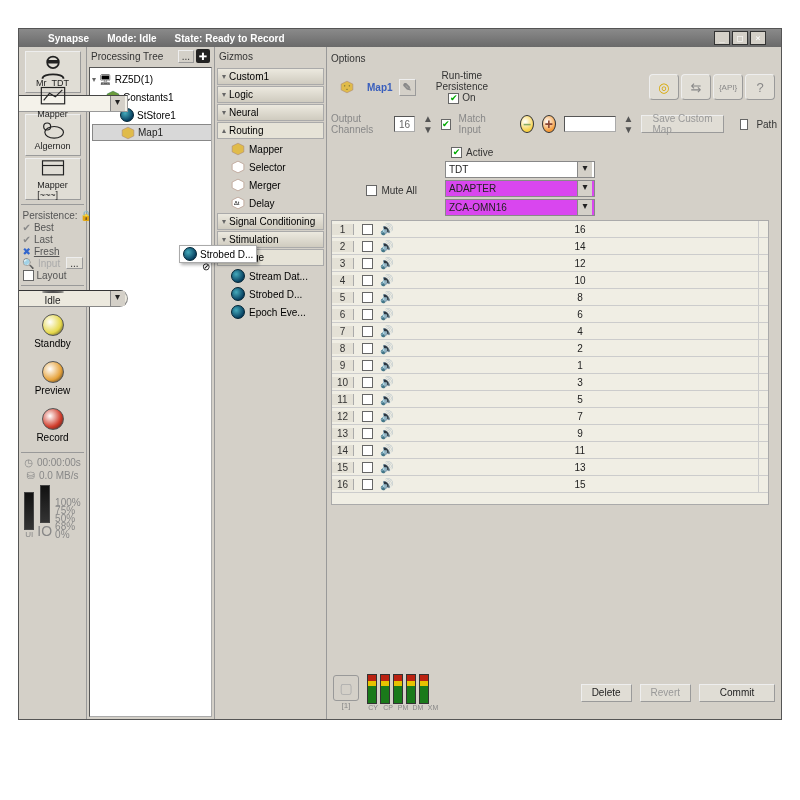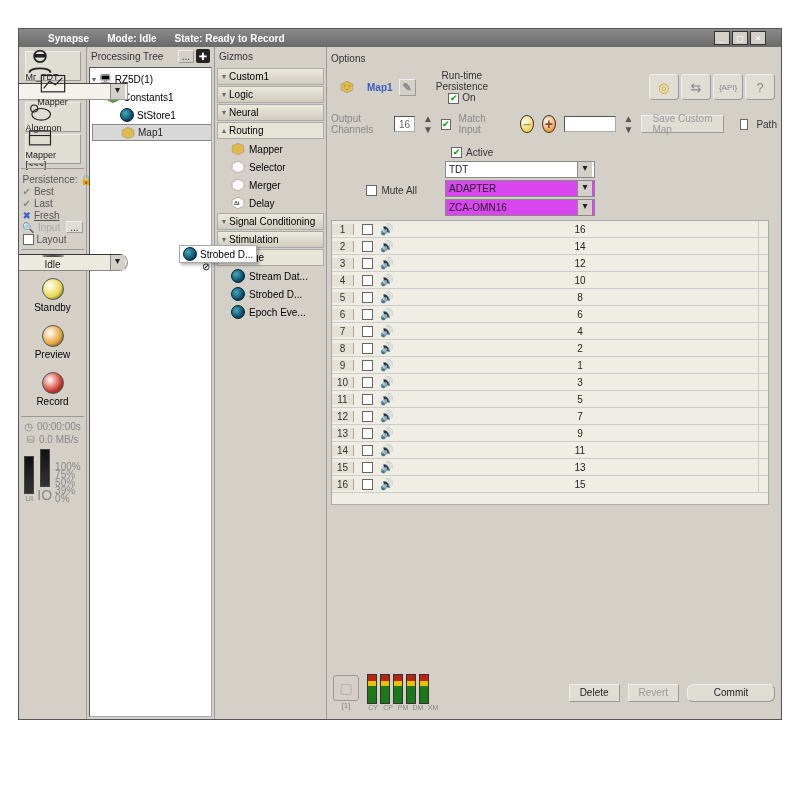--- a/index.html
+++ b/index.html
@@ -12,21 +12,21 @@
 .titlebar .wbtn { width: 16px; height: 14px; background: #d4d0c8; border: 1px solid #333; margin-left: 2px; display: flex; align-items: center; justify-content: center; font-size: 9px; font-family: monospace; cursor: pointer; }
 .titlebar span { margin-right: 18px; font-weight: bold; }
 
 .menubar { background: #d4d0c8; padding: 1px 6px; height: 17px; display: flex; align-items: center; }
 .menubar span { cursor: pointer; }
 
 .body { flex: 1; display: flex; overflow: hidden; }
 
 
 .rail { width: 68px; background: #d4d0c8; border-right: 1px solid #999; display: flex; flex-direction: column; padding: 4px 2px; gap: 2px; align-items: center; }
-.rail-btn { width: 56px; height: 30px; border: 1px outset #eee; background: #e0ddd5; display: flex; flex-direction: column; justify-content: center; gap: 1px; cursor: pointer; }
+.rail-btn { width: 56px; height: 42px; border: 1px outset #eee; background: #e0ddd5; display: flex; flex-direction: column; align-items: center; justify-content: center; gap: 1px; cursor: pointer; }
 .rail-btn.sel { border: 1px inset #999; background: #f4f2ea; }
 .rail-btn .ico { width:28px; height:20px; display:flex; align-items:center; justify-content:center; }
 .rail-btn .lab { font-size: 9px; color:#222; }
 .rail-sep { width:100%; height:1px; background:#999; margin:2px 0; }
 .persist-box { width:60px; font-size:9px; color:#555; }
 .persist-box .row { display:flex; align-items:center; gap:3px; height:12px; }
 .orb-btn { width:56px; display:flex; flex-direction:column; align-items:center; gap:2px; padding:4px 0; border:1px solid transparent; border-radius:4px; cursor:pointer; }
 .orb-btn.sel { border:1px inset #888; background:#ece9de; border-radius:12px; }
 .orb { width:22px; height:22px; border-radius:50%; background:radial-gradient(circle at 35% 35%, #fff, var(--c) 60%, #222); border:1px solid #555; }
 .meter-col { width:10px; height:38px; background:linear-gradient(#111,#333); border:1px solid #444; }
@@ -64,21 +64,21 @@
 
 .opt-row1 { display:flex; align-items:center; gap:8px; padding:2px 0; color:#888; font-size:9px;justify-content:space-between; }
 .numbox { width:28px; height:16px; border:1px inset #aaa; background:#fff; display:flex; align-items:center; justify-content:center; color:#666; }
 .chk { width:11px; height:11px; border:1px solid #666; background:#fff; display:inline-flex; align-items:center; justify-content:center; font-size:9px; color:#0a0; cursor:pointer; }
 .rbtn { width:18px; height:18px; border-radius:50%; border:1px solid #333; display:flex; align-items:center; justify-content:center; font-weight:bold; font-size:14px; cursor:pointer; }
 .rbtn.minus { background:radial-gradient(circle at 35% 35%,#fff,#f7d148 70%); color:#8a6; }
 .rbtn.plus { background:radial-gradient(circle at 35% 35%,#fff,#f59b3a 70%); color:#843; }
 .txtfield { height:16px; border:1px inset #aaa; background:#fff; }
 .btn { height:18px; padding:0 10px; border:1px outset #eee; background:#e0ddd5; color:#999; cursor:pointer; display:inline-flex; align-items:center; }
 .btn.enabled { color:#222; }
-.btn.commit { width:88px; justify-content:center;border-radius:6px; }
+.btn.commit { width:76px; justify-content:center; }
 
 .opt-cfg { display:flex; gap:8px; padding:6px 0 4px 0; align-items:flex-start; }
 .opt-block-l { width:90px; text-align:right; padding-right:4px; display:flex; align-items:center; justify-content:flex-end; gap:4px; height:18px; color:#333; margin-top:20px; }
 .opt-block-r { display:flex; flex-direction:column; gap:2px;margin-left:24px; }
 .sel { width:150px; height:17px; border:1px solid #888; background:#d946ef; display:flex; align-items:center; padding:0 3px; font-size:10px; color:#222; position:relative; cursor:pointer; }
 .sel:after { content:"▾"; position:absolute; right:2px; top:0; width:14px; height:15px; background:#d4d0c8; border-left:1px solid #888; text-align:center; }
 .sel.on { background:#fff; }
 .act-row { display:flex; align-items:center; gap:4px; padding-left:30px; height:18px; }
 
 
@@ -223,21 +223,21 @@
           <span style="font-size:8px;color:#888">UI</span>
         </div>
         <div style="display:flex;flex-direction:column;align-items:center">
           <div class="meter-col"></div>
           <span style="font-size:14px;color:#888">IO</span>
         </div>
         <div class="meter-ticks">
           <div>100%</div>
             <div>75%</div>
             <div>50%</div>
-            <div>39%</div>
+            <div>68%</div>
             <div>0%</div>
         </div>
       </div>
     </div>
 
     <div class="ptree">
       <div class="panel-h">
         <span>Processing Tree</span>
         <div class="spacer"></div>
         <span style="border:1px outset #eee;padding:0 3px;margin-right:2px;">...</span>

